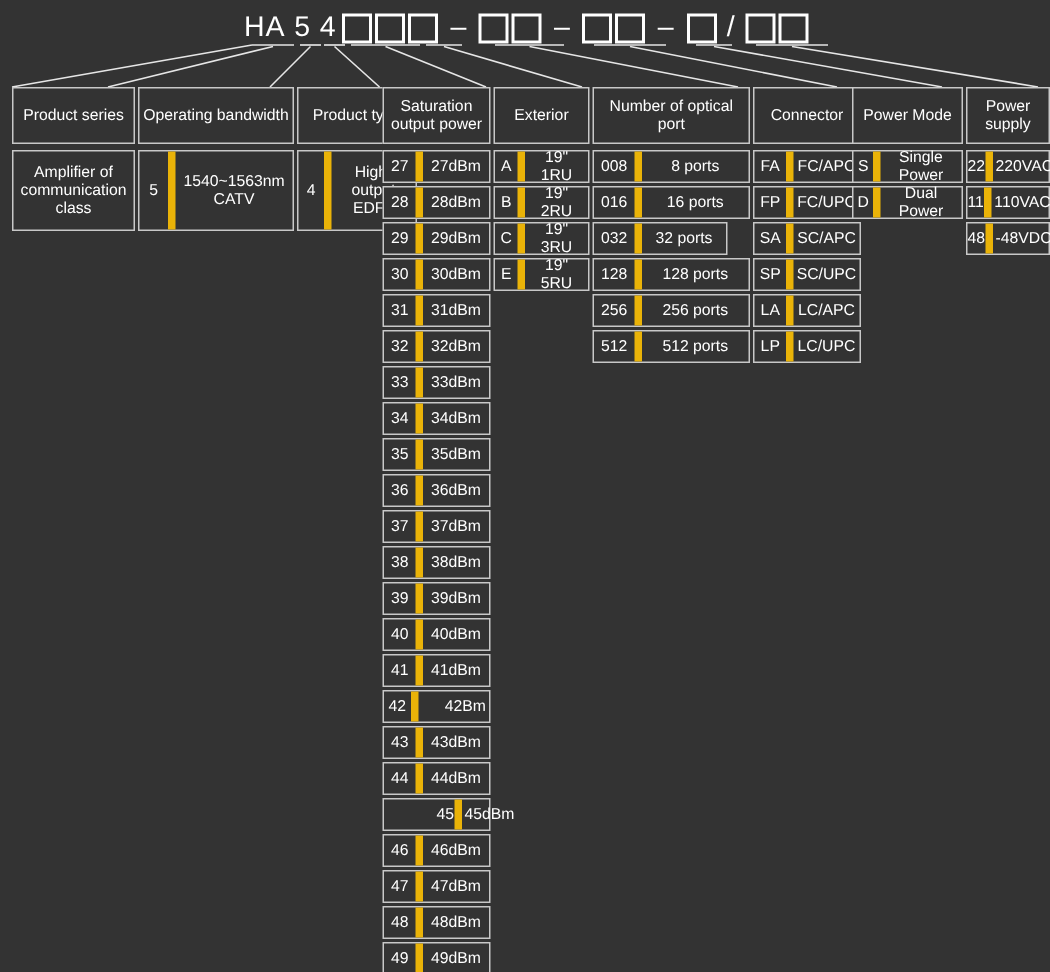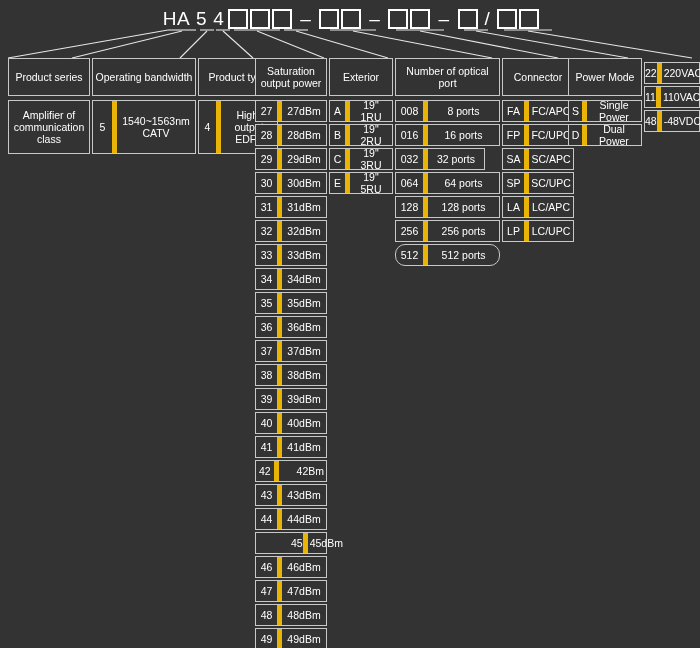--- a/index.html
+++ b/index.html
@@ -333,32 +333,28 @@
           </div>
           <div class="row std" style="width: 105px;">
             <div class="cell-code" style="width: 32px;">016</div>
             <div class="cell-desc">16 ports</div>
           </div>
           <div class="row std" style="width: 90px;">
             <div class="cell-code" style="width: 32px;">032</div>
             <div class="cell-desc">32 ports</div>
           </div>
           <div class="row std" style="width: 105px;">
-            <div class="cell-code" style="width: 32px;">064</div>
-            <div class="cell-desc">64 ports</div>
-          </div>
-          <div class="row std" style="width: 105px;">
             <div class="cell-code" style="width: 32px;">128</div>
             <div class="cell-desc">128 ports</div>
           </div>
           <div class="row std" style="width: 105px;">
             <div class="cell-code" style="width: 32px;">256</div>
             <div class="cell-desc">256 ports</div>
           </div>
-          <div class="row std" style="width: 105px; border-radius: 10px;">
+          <div class="row std" style="width: 105px;">
             <div class="cell-code" style="width: 32px;">512</div>
             <div class="cell-desc">512 ports</div>
           </div>
         </div>
       </div>
       <div class="col" style="left: 494px; width: 72px;">
         <div class="hdr" style="width: 72px;">Connector</div>
         <div class="rows">
           <div class="row std" style="width: 72px;">
             <div class="cell-code" style="width: 26px;">FA</div>
@@ -393,20 +389,21 @@
             <div class="cell-code" style="width: 18px;">S</div>
             <div class="cell-desc">Single Power</div>
           </div>
           <div class="row std" style="width: 74px;">
             <div class="cell-code" style="width: 18px;">D</div>
             <div class="cell-desc">Dual Power</div>
           </div>
         </div>
       </div>
       <div class="col" style="left: 636px; width: 56px;">
+        <div class="hdr" style="width: 56px;">Power supply</div>
         <div class="rows">
           <div class="row std" style="width: 56px;">
             <div class="cell-code" style="width: 22px;">22</div>
             <div class="cell-desc">220VAC</div>
           </div>
           <div class="row std" style="width: 56px;">
             <div class="cell-code" style="width: 22px;">11</div>
             <div class="cell-desc">110VAC</div>
           </div>
           <div class="row std" style="width: 56px;">

